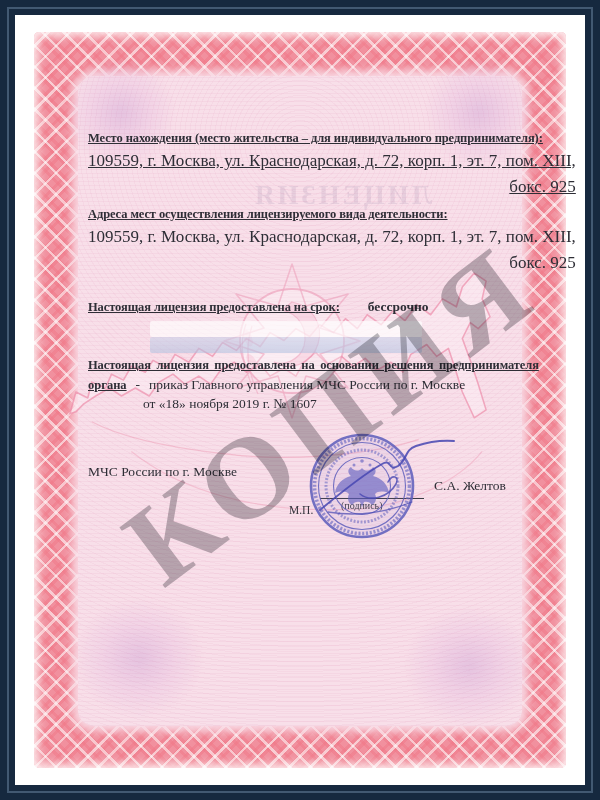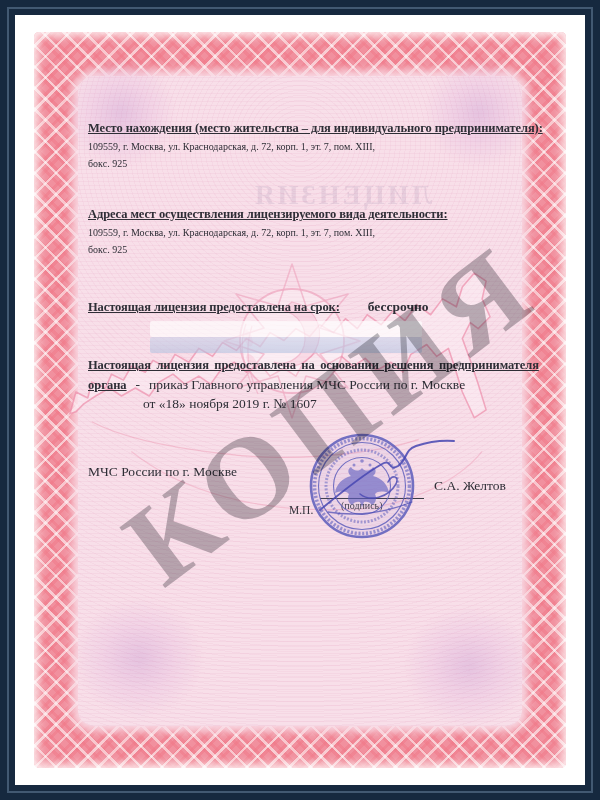--- a/index.html
+++ b/index.html
@@ -44,22 +44,22 @@
   .band-white{position:absolute;left:150px;top:321px;width:272px;height:16px;background:rgba(255,255,255,.65);z-index:3;border-radius:2px;}
   .band-blue{position:absolute;left:150px;top:337px;width:272px;height:16px;z-index:3;border-radius:2px;
     background:linear-gradient(180deg,#c6d1ea,#aebede);opacity:.55;}
   .bleed-title{position:absolute;left:252px;top:180px;width:180px;z-index:3;text-align:center;
     transform:scaleX(-1);font-weight:bold;font-size:27px;letter-spacing:3px;
     color:rgba(128,108,148,.14);filter:blur(.6px);}
   
   .content{position:absolute;inset:0;z-index:4;color:#2e2e36;}
   .blk{position:absolute;left:88px;}
   .lab{font-weight:bold;font-size:12.5px;text-decoration:underline;white-space:nowrap;letter-spacing:-.1px;}
-  .val{font-size:10px;white-space:nowrap;margin-top:4px;line-height:1.3;}
-  .b1{top:121px;}
+  .val{font-size:17px;white-space:nowrap;margin-top:4px;line-height:1.3;text-align:right;}
+  .b1{top:131px;text-decoration:underline;}
   .b2{top:207px;}
   .b3{top:299px;display:flex;gap:28px;align-items:baseline;}
   .b3 .term-val{font-weight:bold;font-size:13.5px;text-align:right;}
   .b4{top:358px;}
   .b4 .lab{word-spacing:2.5px;}
   .b4-line2{display:flex;gap:9px;align-items:baseline;margin-top:4px;}
   .b4-line2 .lab2{font-weight:bold;font-size:12.5px;text-decoration:underline;}
   .b4-line2 .dash{font-size:13.5px;}
   .b4-line2 .v, .b4-line3{font-size:13.5px;white-space:nowrap;}
   .b4-line3{margin-left:55px;margin-top:3px;}

